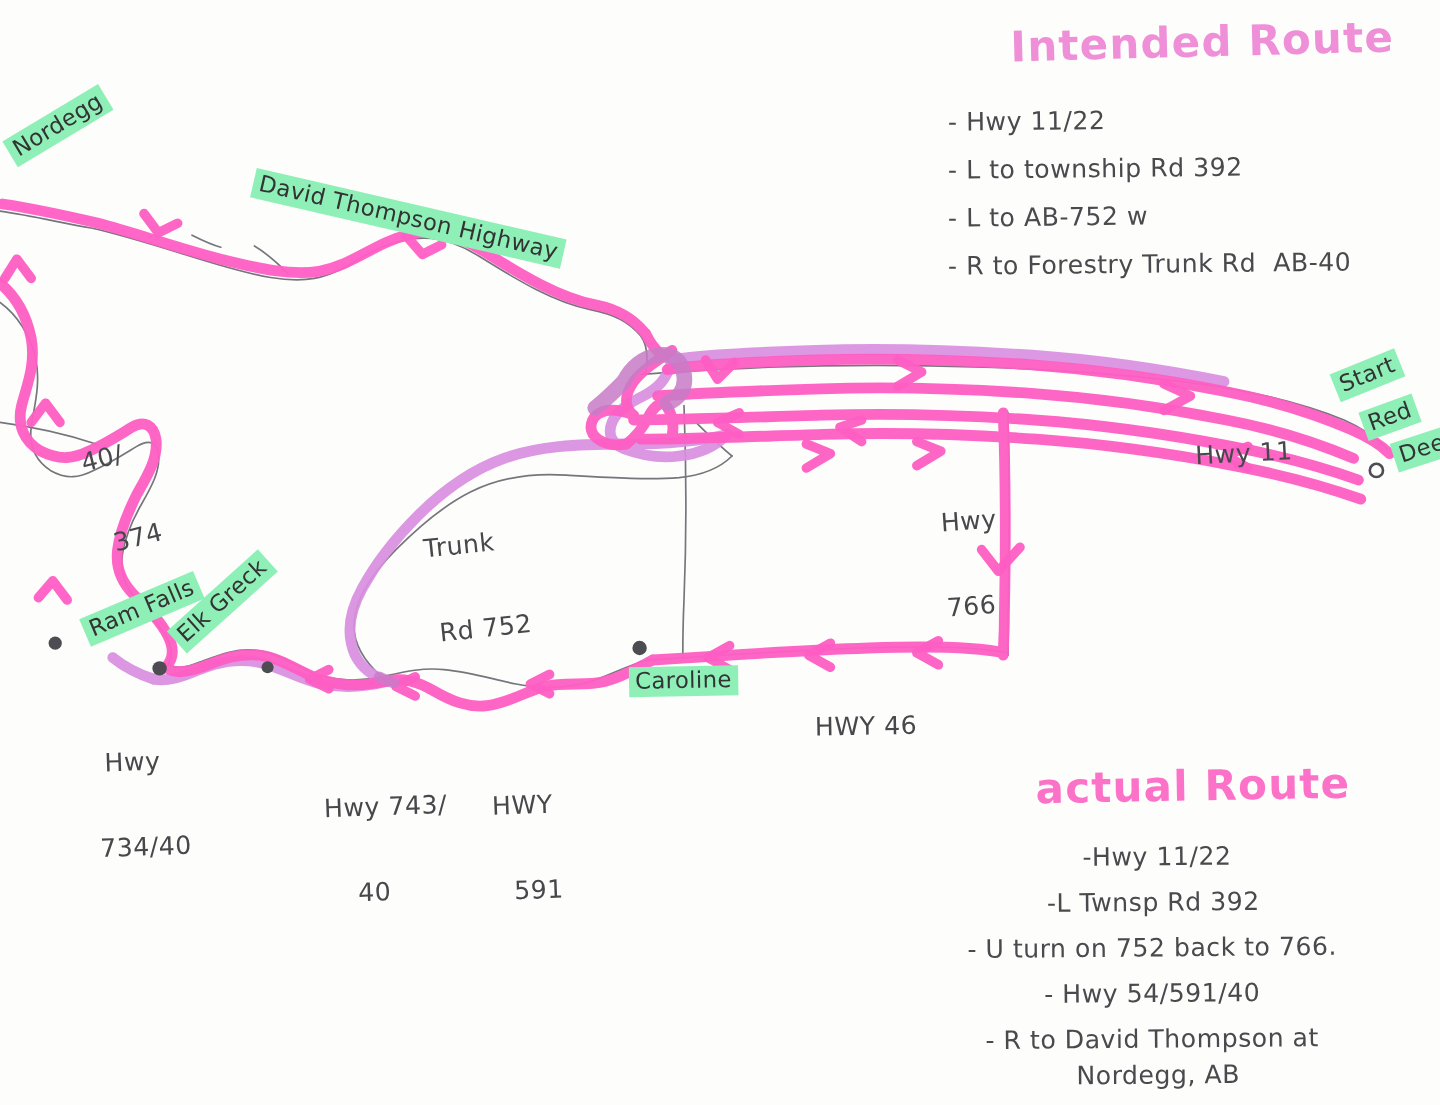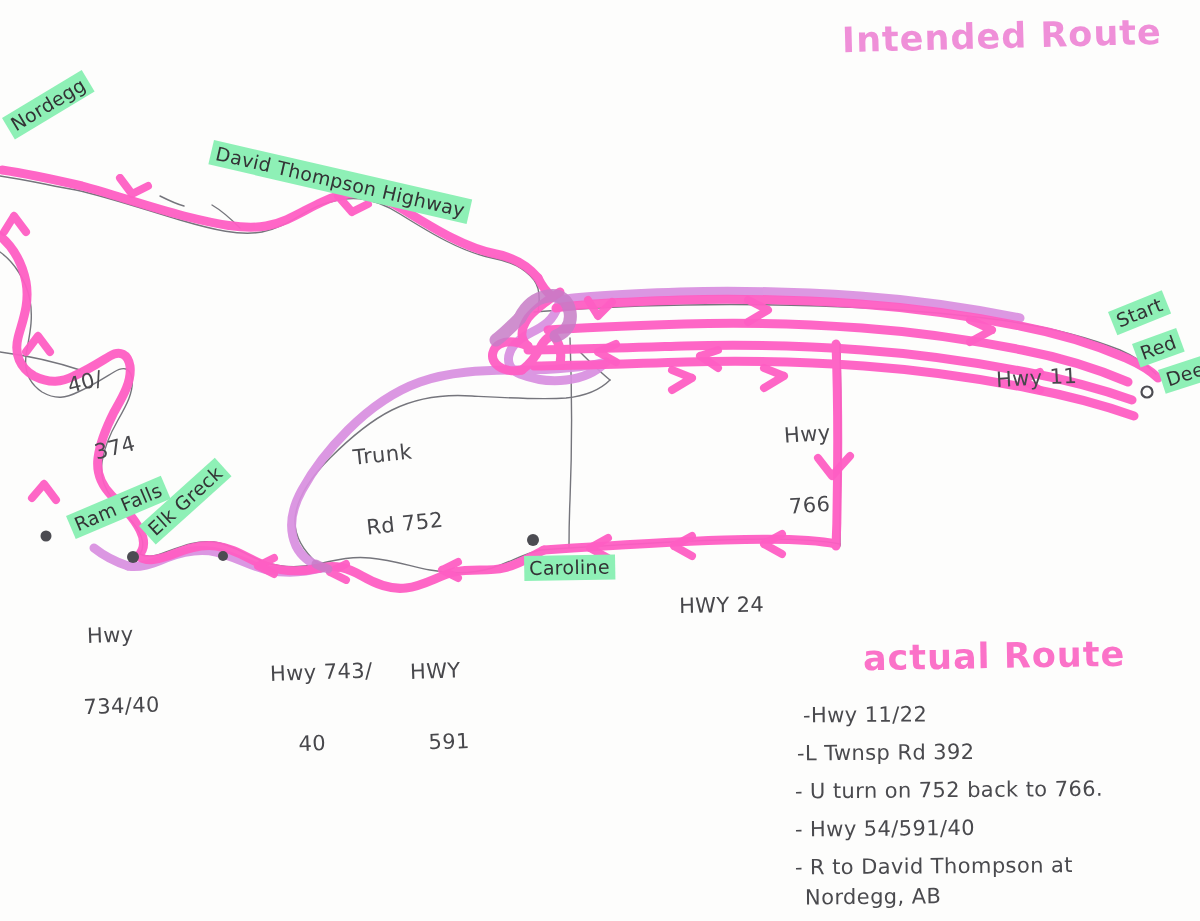--- a/index.html
+++ b/index.html
@@ -259,30 +259,36 @@
     <div>Hwy 743/</div>
     <div style="margin-left:26px;">40</div>
   </div>
 
   <div class="road" style="left:408px;top:614px;transform:rotate(-2deg);transform-origin:left top;">
     <div>HWY</div>
     <div style="margin-left:16px;">591</div>
   </div>
 
   <div class="road" style="left:678px;top:548px;transform:rotate(-1deg);transform-origin:left top;">
-    <div>HWY 24</div>
+    <div>HWY 46</div>
   </div>
 
   <div style="position:absolute;left:790px;top:16px;">
     <div class="marker-title title-intended" style="position:static;margin-left:52px;">Intended Route</div>
+    <div style="margin-top:32px;">
+      <div class="legend-line" style="position:static;margin-bottom:16px;transform:rotate(-0.6deg);">- Hwy 11/22</div>
+      <div class="legend-line" style="position:static;margin-bottom:16px;transform:rotate(-0.6deg);">- L to township Rd 392</div>
+      <div class="legend-line" style="position:static;margin-bottom:16px;transform:rotate(-0.6deg);">- L to AB-752 w</div>
+      <div class="legend-line" style="position:static;margin-bottom:4px;transform:rotate(-0.6deg);">- R to Forestry Trunk Rd  AB-40</div>
+    </div>
   </div>
 
   <div style="position:absolute;left:795px;top:636px;">
     <div class="marker-title title-actual" style="position:static;margin-left:68px;">actual Route</div>
-    <div style="margin-top:26px;">
+    <div style="margin-top:26px;text-align:center;">
       <div class="legend-line" style="position:static;margin-bottom:14px;margin-left:8px;transform:rotate(-0.5deg);">-Hwy 11/22</div>
       <div class="legend-line" style="position:static;margin-bottom:14px;margin-left:2px;transform:rotate(-0.5deg);">-L Twnsp Rd 392</div>
       <div class="legend-line" style="position:static;margin-bottom:14px;transform:rotate(-0.5deg);">- U turn on 752 back to 766.</div>
       <div class="legend-line" style="position:static;margin-bottom:14px;transform:rotate(-0.5deg);">- Hwy 54/591/40</div>
       <div class="legend-line" style="position:static;margin-bottom:6px;transform:rotate(-0.5deg);">- R to David Thompson at</div>
       <div class="legend-line" style="position:static;margin-left:10px;transform:rotate(-0.5deg);">Nordegg, AB</div>
     </div>
   </div>
 
 </div>

